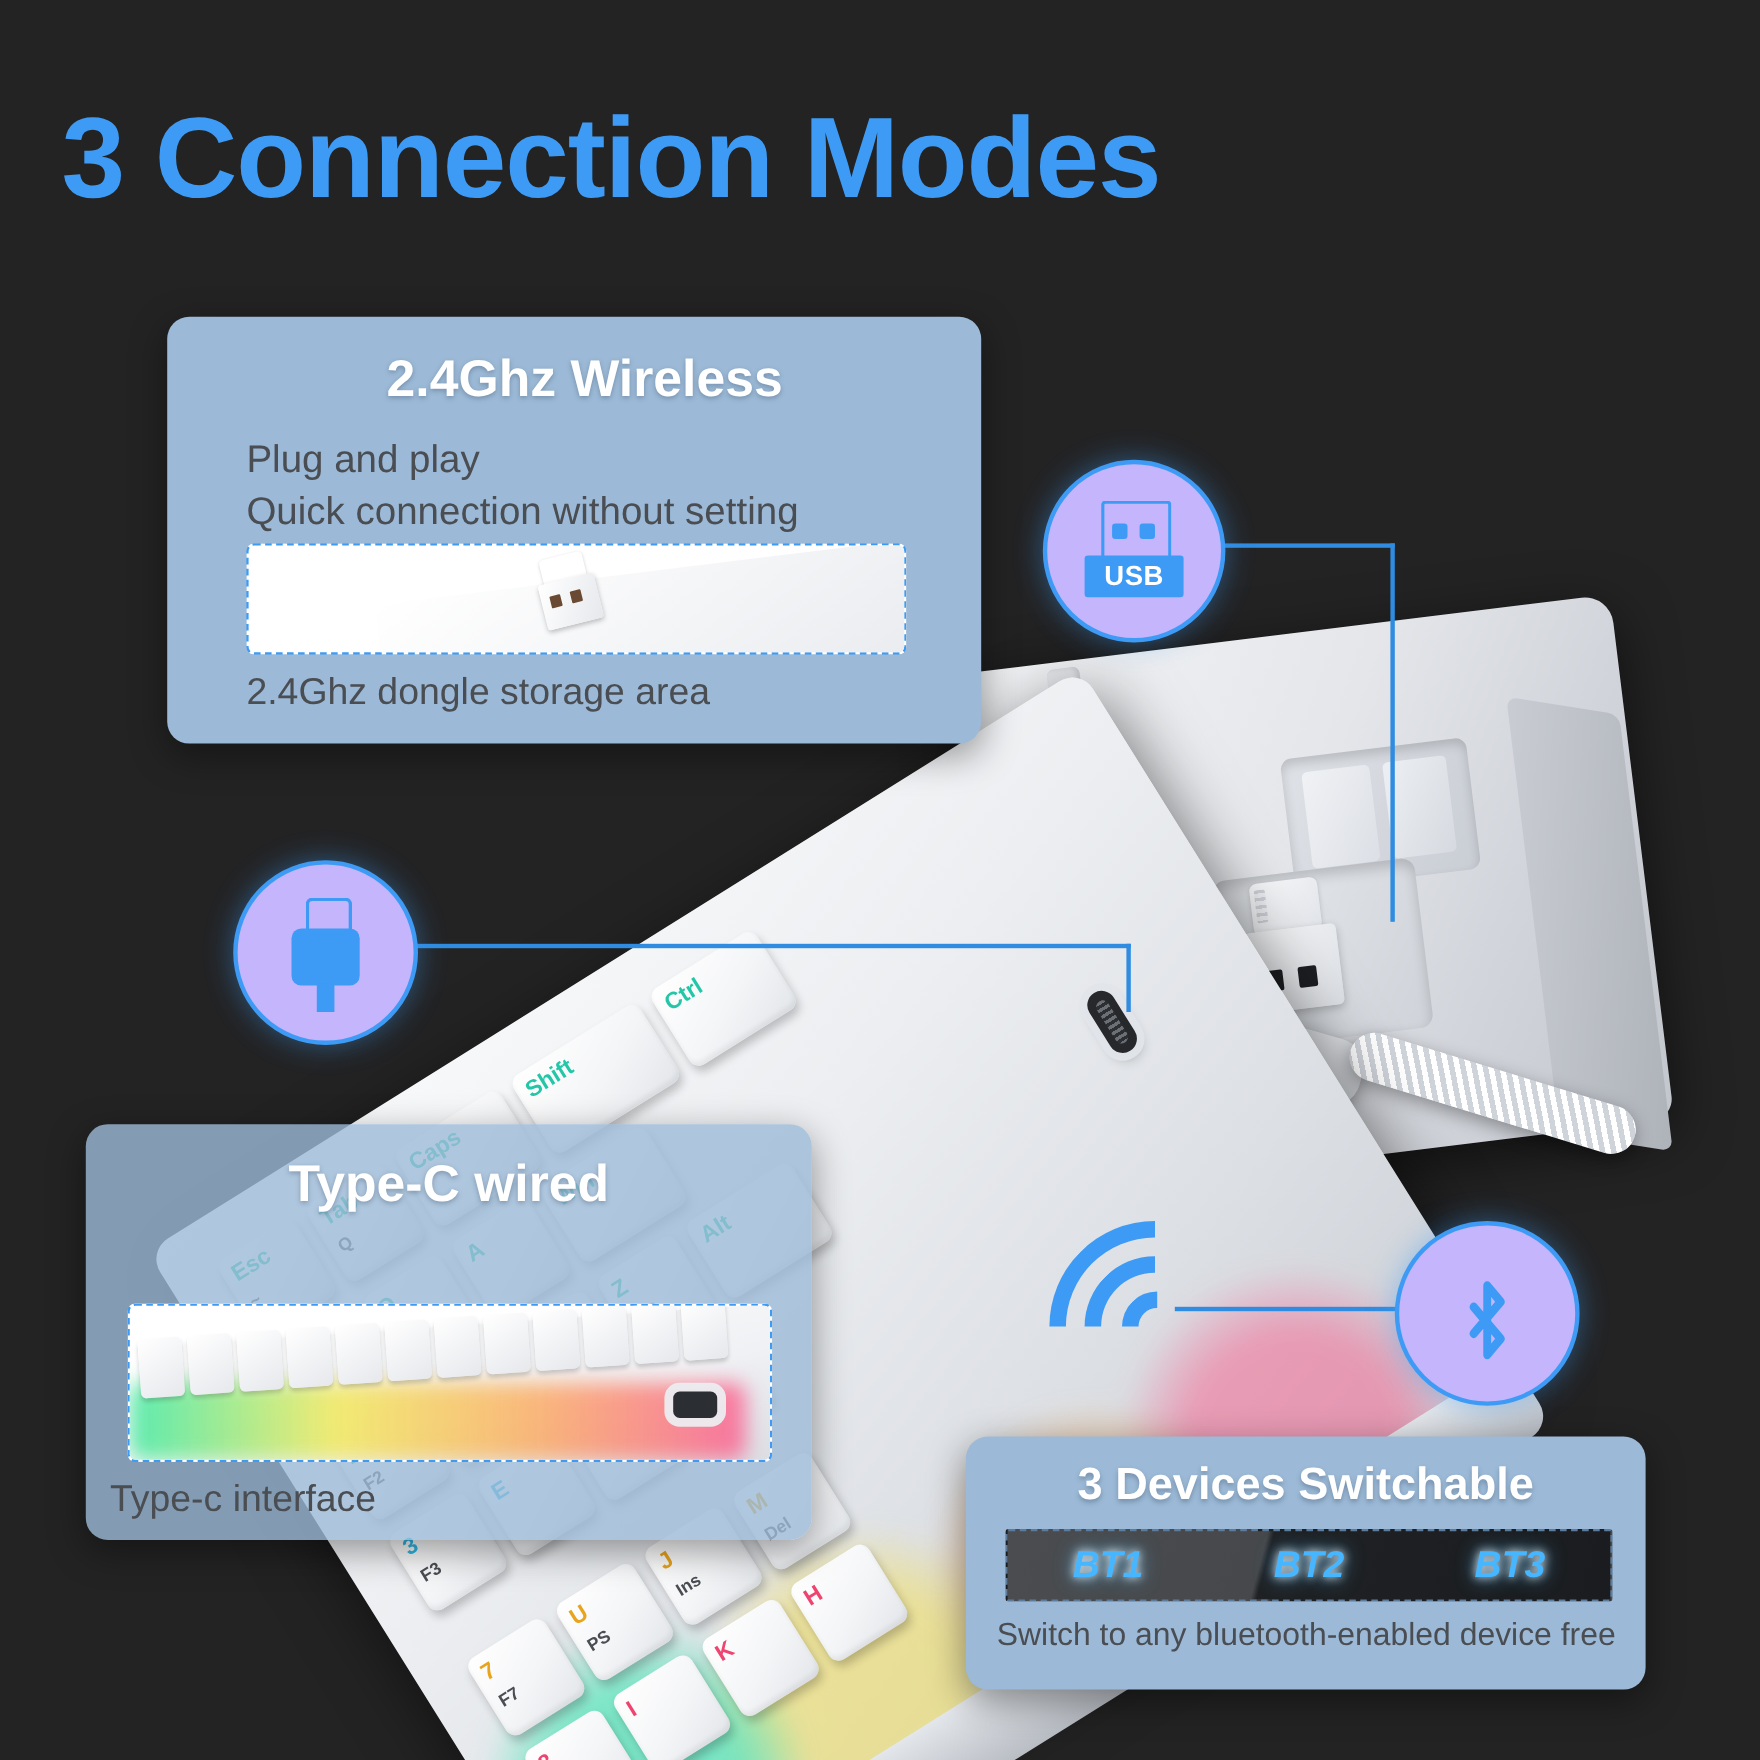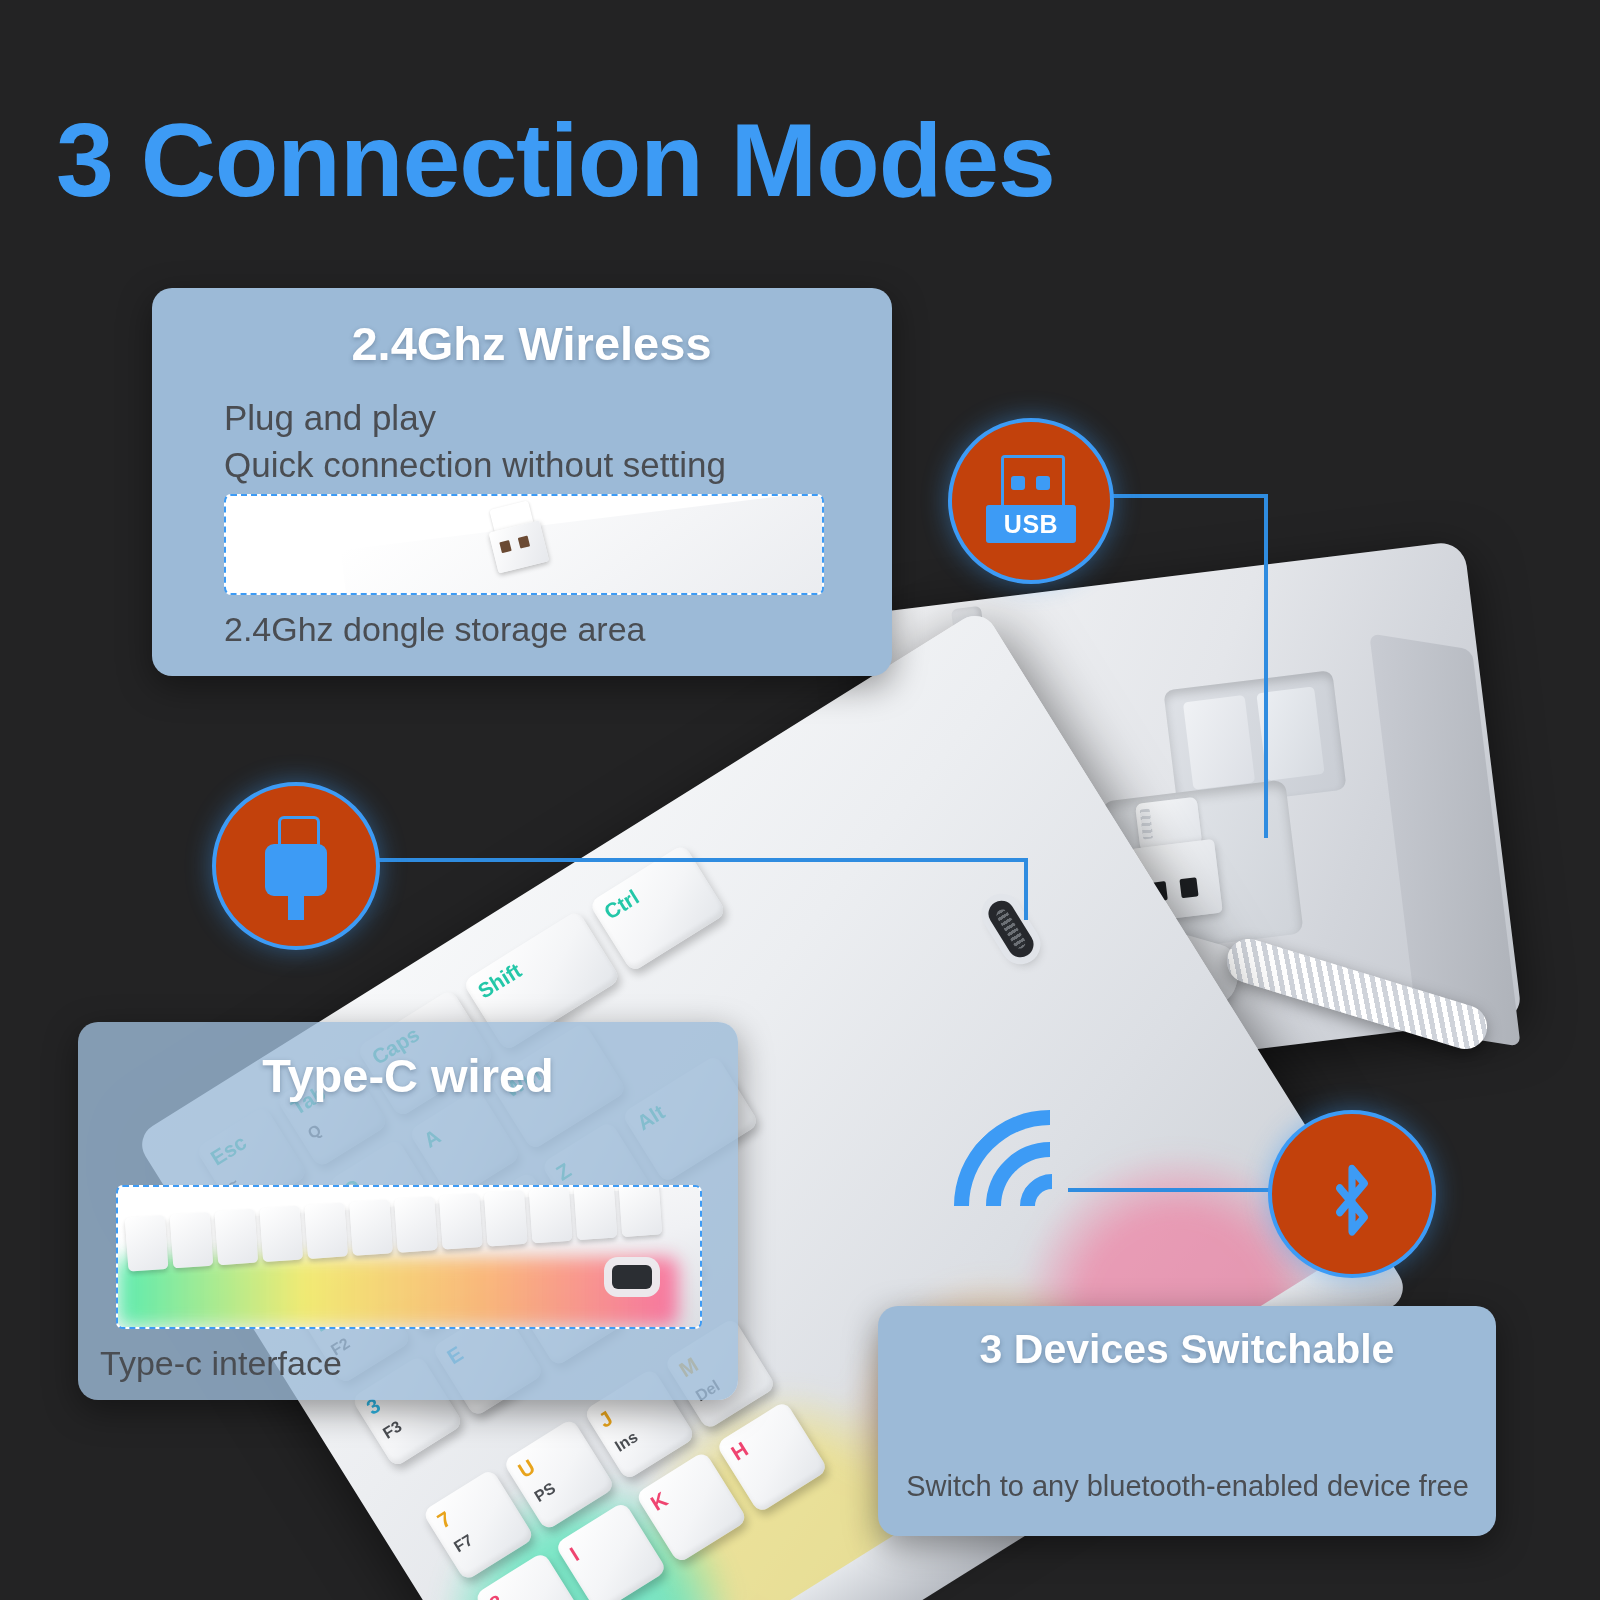--- a/index.html
+++ b/index.html
@@ -8,21 +8,21 @@
     background:#232324;
     font-family:"Liberation Sans","DejaVu Sans",sans-serif;
     position:relative;
   }
   .stage{position:absolute;inset:0;overflow:hidden;}
 
   
   .title{
     position:absolute;left:56px;top:92px;
     font-size:104px;font-weight:700;letter-spacing:-1px;
-    color:#3d9bf5;line-height:1;white-space:nowrap;margin-top:16px;
+    color:#3d9bf5;line-height:1;white-space:nowrap;
   }
 
   
   .photo{position:absolute;inset:0;}
 
   
   .kb-back{
     position:absolute;left:895px;top:575px;width:600px;height:480px;
     background:linear-gradient(118deg,#f3f4f6 0%,#e4e6ea 46%,#d2d5db 72%,#c2c6cd 100%);
     transform:rotate(-7deg);
@@ -225,21 +225,21 @@
   }
   .bt-strip b{
     flex:1;text-align:center;font-size:34px;font-style:italic;font-weight:700;
     color:#45b6ff;
     text-shadow:0 0 9px rgba(255,255,255,.95),0 0 18px rgba(80,190,255,.9);
   }
   #card-bt .cap{position:absolute;left:22px;top:164px;width:575px;text-align:center;font-size:29px;}
 
   
   .badge{
-    position:absolute;border-radius:50%;background:#c2410c;
+    position:absolute;border-radius:50%;background:#c4b5fd;
     border:4px solid #3d9bf5;box-shadow:0 0 26px rgba(61,155,245,.45);
     display:flex;align-items:center;justify-content:center;
   }
   #badge-usb{left:948px;top:418px;width:158px;height:158px;}
   #badge-tc{left:212px;top:782px;width:160px;height:160px;}
   #badge-bt{left:1268px;top:1110px;width:160px;height:160px;}
 
   .usb-ico{position:relative;width:86px;height:92px;}
   .usb-ico .head{
     position:absolute;left:13px;top:0;width:58px;height:54px;
@@ -493,16 +493,21 @@
           <i></i>
           <i></i>
       </div>
       <div class="ins2-port"></div>
     </div>
     <div class="card-p cap">Type-c interface</div>
   </div>
 
   <div class="card" id="card-bt">
     <div class="card-h">3 Devices Switchable</div>
+    <div class="bt-strip">
+      <b>BT1</b>
+      <b>BT2</b>
+      <b>BT3</b>
+    </div>
     <div class="card-p cap">Switch to any bluetooth-enabled device free</div>
   </div>
 
 </div>
 
 </body></html>

